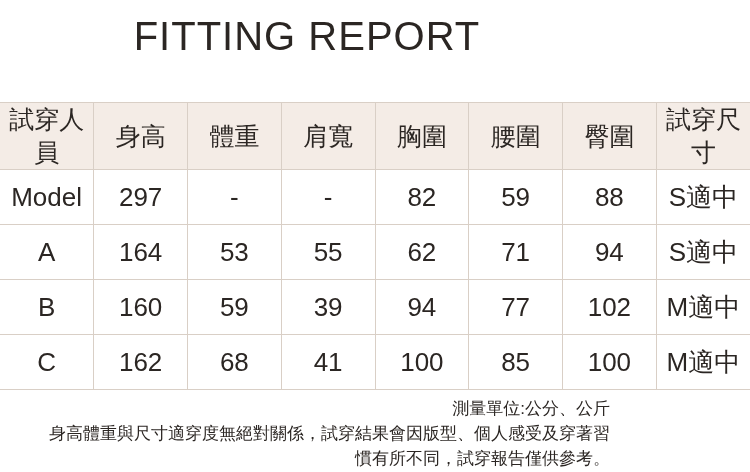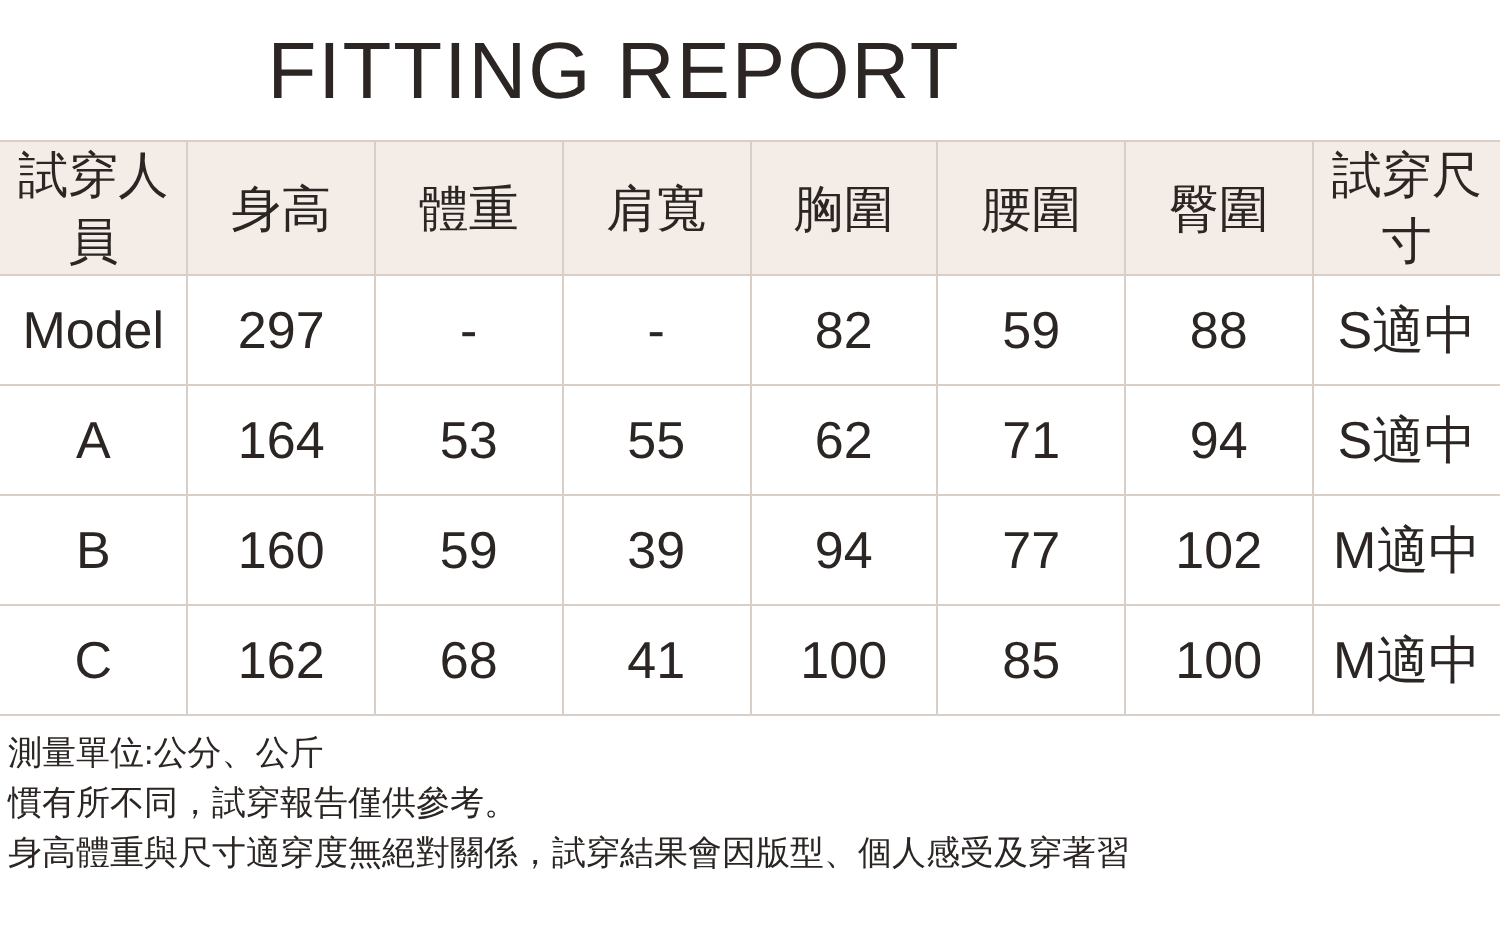--- a/index.html
+++ b/index.html
@@ -28,20 +28,21 @@
     font-weight: normal;
     color: #2b2623;
     padding: 10px 0 8px 0;
     margin: 0;
     line-height: 52px;
   }
   table.fitting {
     border-collapse: collapse;
     width: 750px;
     table-layout: fixed;
+    margin-top: 32px;
   }
   table.fitting th,
   table.fitting td {
     border: 1px solid #d9cfc6;
     text-align: center;
     font-weight: normal;
     color: #2b2623;
     font-size: 26px;
     height: 54px;
     padding: 0;
@@ -65,20 +66,21 @@
     border-right: none;
   }
   .notes {
     padding: 6px 4px 0 4px;
     font-size: 17px;
     line-height: 25px;
     color: #2b2623;
   }
   .notes div {
     white-space: nowrap;
+    text-align: right;
   }
 </style>
 </head>
 <body>
 
 <div class="sheet">
 
   <h1 class="title">FITTING REPORT</h1>
 
   <table class="fitting">
@@ -133,17 +135,17 @@
         <td>100</td>
         <td>85</td>
         <td>100</td>
         <td>M適中</td>
       </tr>
     </tbody>
   </table>
 
   <div class="notes">
     <div>測量單位:公分、公斤</div>
+    <div>身高體重與尺寸適穿度無絕對關係，試穿結果會因版型、個人感受及穿著習</div>
     <div>慣有所不同，試穿報告僅供參考。</div>
-    <div>身高體重與尺寸適穿度無絕對關係，試穿結果會因版型、個人感受及穿著習</div>
   </div>
 
 </div>
 
 </body></html>

